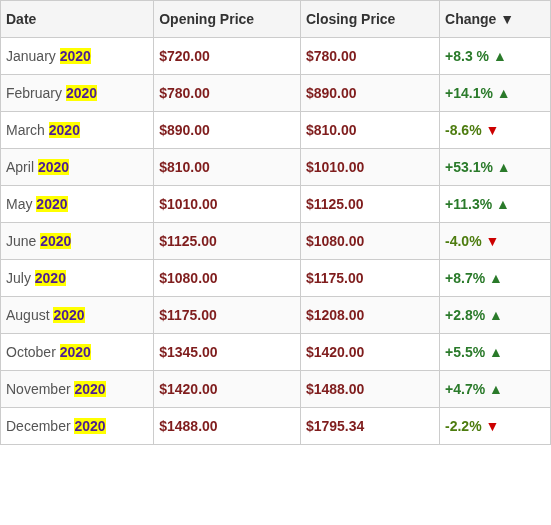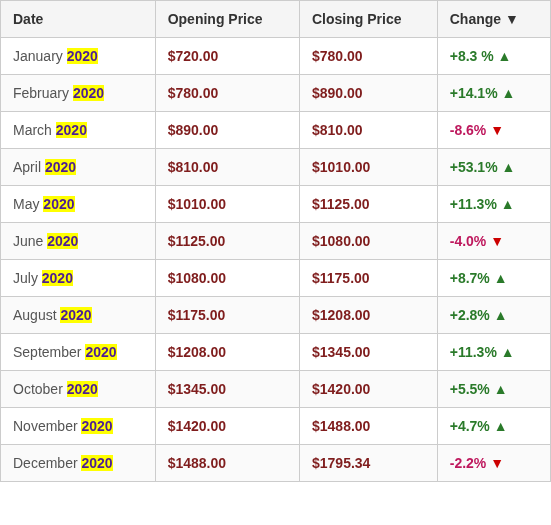--- a/index.html
+++ b/index.html
@@ -8,21 +8,21 @@
       font-size: 14px;
       background: #fff;
       width: 551px;
     }
     table {
       width: 100%;
       border-collapse: collapse;
     }
     th, td {
       border: 1px solid #ccc;
-      padding: 10px 12px;
+      padding: 10px 5px;
       text-align: left;
     }
     th {
       background: #f5f5f5;
       font-weight: bold;
       color: #333;
     }
     td {
       color: #555;
     }
@@ -36,21 +36,21 @@
     }
     .price {
       color: #7f1d1d;
       font-weight: bold;
     }
     .positive {
       color: #2a7a2a;
       font-weight: bold;
     }
     .negative {
-      color: #be185d;
+      color: #4d7c0f;
       font-weight: bold;
     }
     .arrow-up::after {
       content: ' ▲';
       color: #2a7a2a;
     }
     .arrow-down::after {
       content: ' ▼';
       color: #cc0000;
     }
@@ -110,26 +110,20 @@
         <td class="price">$1175.00</td>
         <td class="positive arrow-up">+8.7%</td>
       </tr>
       <tr>
         <td>August <span class="highlight">2020</span></td>
         <td class="price">$1175.00</td>
         <td class="price">$1208.00</td>
         <td class="positive arrow-up">+2.8%</td>
       </tr>
       <tr>
-        <td>September <span class="highlight">2020</span></td>
-        <td class="price">$1208.00</td>
-        <td class="price">$1345.00</td>
-        <td class="positive arrow-up">+11.3%</td>
-      </tr>
-      <tr>
         <td>October <span class="highlight">2020</span></td>
         <td class="price">$1345.00</td>
         <td class="price">$1420.00</td>
         <td class="positive arrow-up">+5.5%</td>
       </tr>
       <tr>
         <td>November <span class="highlight">2020</span></td>
         <td class="price">$1420.00</td>
         <td class="price">$1488.00</td>
         <td class="positive arrow-up">+4.7%</td>

